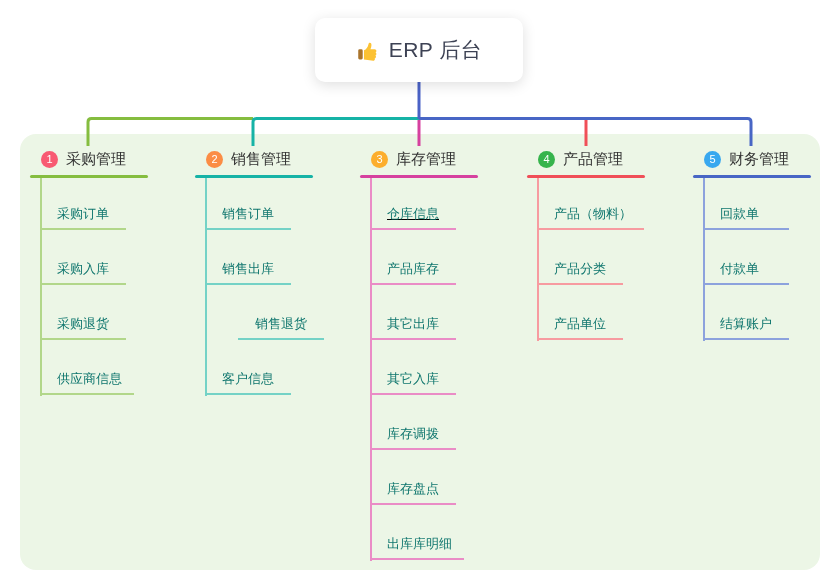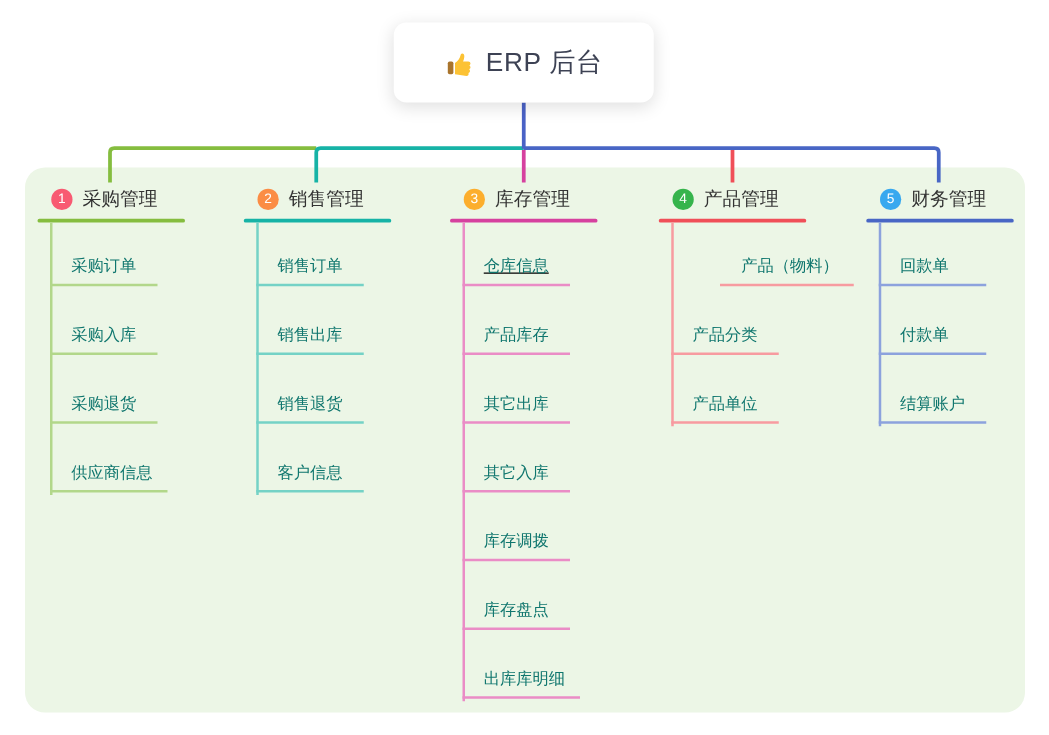--- a/index.html
+++ b/index.html
@@ -101,21 +101,21 @@
     <div class="branch-header">
       <span class="badge" style="background: rgb(251, 141, 69);">2</span>
       <span class="branch-label">销售管理</span>
     </div>
     <div class="header-line" style="background: rgb(22, 179, 166);"></div>
     <div class="spine s4" style="background: rgb(116, 210, 198);"></div>
     <div class="child r0" style="border-bottom-color: rgb(116, 210, 198);">
       <span class="child-label">销售订单</span></div>
     <div class="child r1" style="border-bottom-color: rgb(116, 210, 198);">
       <span class="child-label">销售出库</span></div>
-    <div class="child r2" style="border-bottom-color: rgb(116, 210, 198);">
+    <div class="child r2" style="border-bottom-color: rgb(116, 210, 198); margin-left: 33px;">
       <span class="child-label">销售退货</span></div>
     <div class="child r3" style="border-bottom-color: rgb(116, 210, 198);">
       <span class="child-label">客户信息</span></div>
   </div>
 
   <div class="branch" id="b3">
     <div class="branch-header">
       <span class="badge" style="background: rgb(252, 174, 45);">3</span>
       <span class="branch-label">库存管理</span>
     </div>
@@ -137,21 +137,21 @@
       <span class="child-label">出库库明细</span></div>
   </div>
 
   <div class="branch" id="b4">
     <div class="branch-header">
       <span class="badge" style="background: rgb(54, 180, 76);">4</span>
       <span class="branch-label">产品管理</span>
     </div>
     <div class="header-line" style="background: rgb(240, 79, 88);"></div>
     <div class="spine s3" style="background: rgb(247, 155, 160);"></div>
-    <div class="child r0" style="border-bottom-color: rgb(247, 155, 160); margin-left: 39px;">
+    <div class="child r0" style="border-bottom-color: rgb(247, 155, 160);">
       <span class="child-label">产品（物料）</span></div>
     <div class="child r1" style="border-bottom-color: rgb(247, 155, 160);">
       <span class="child-label">产品分类</span></div>
     <div class="child r2" style="border-bottom-color: rgb(247, 155, 160);">
       <span class="child-label">产品单位</span></div>
   </div>
 
   <div class="branch" id="b5">
     <div class="branch-header">
       <span class="badge" style="background: rgb(56, 168, 239);">5</span>

